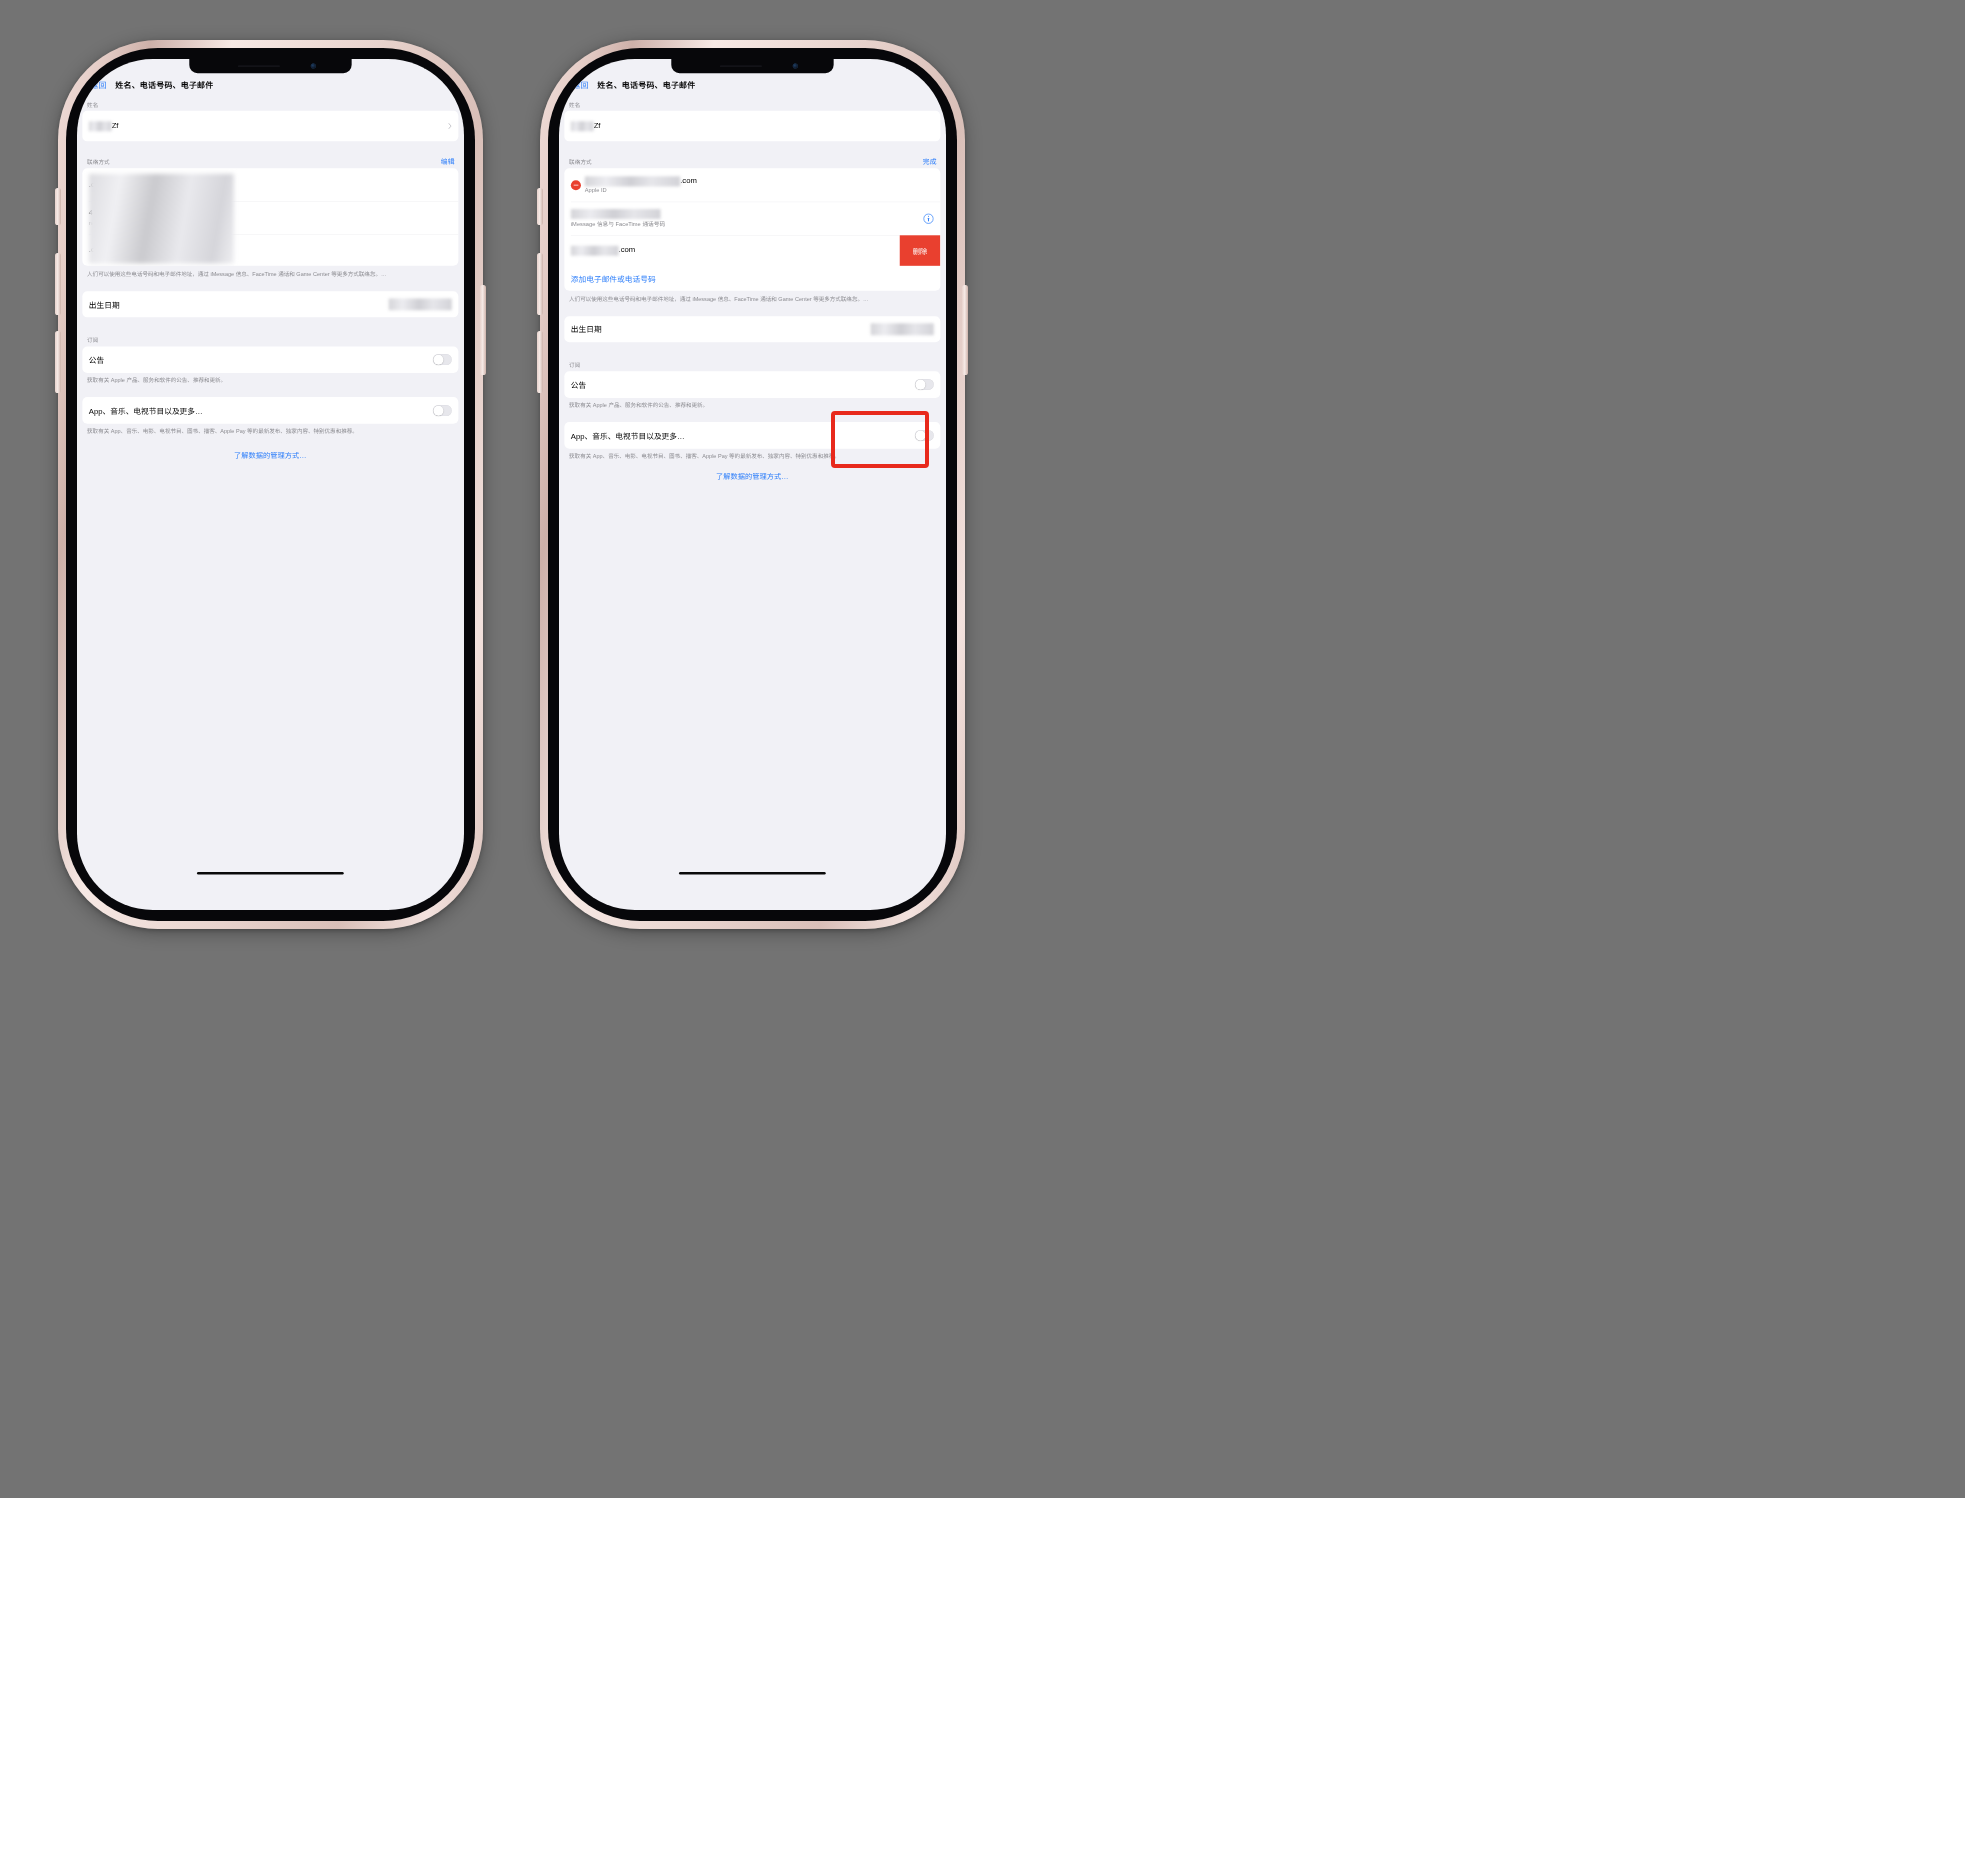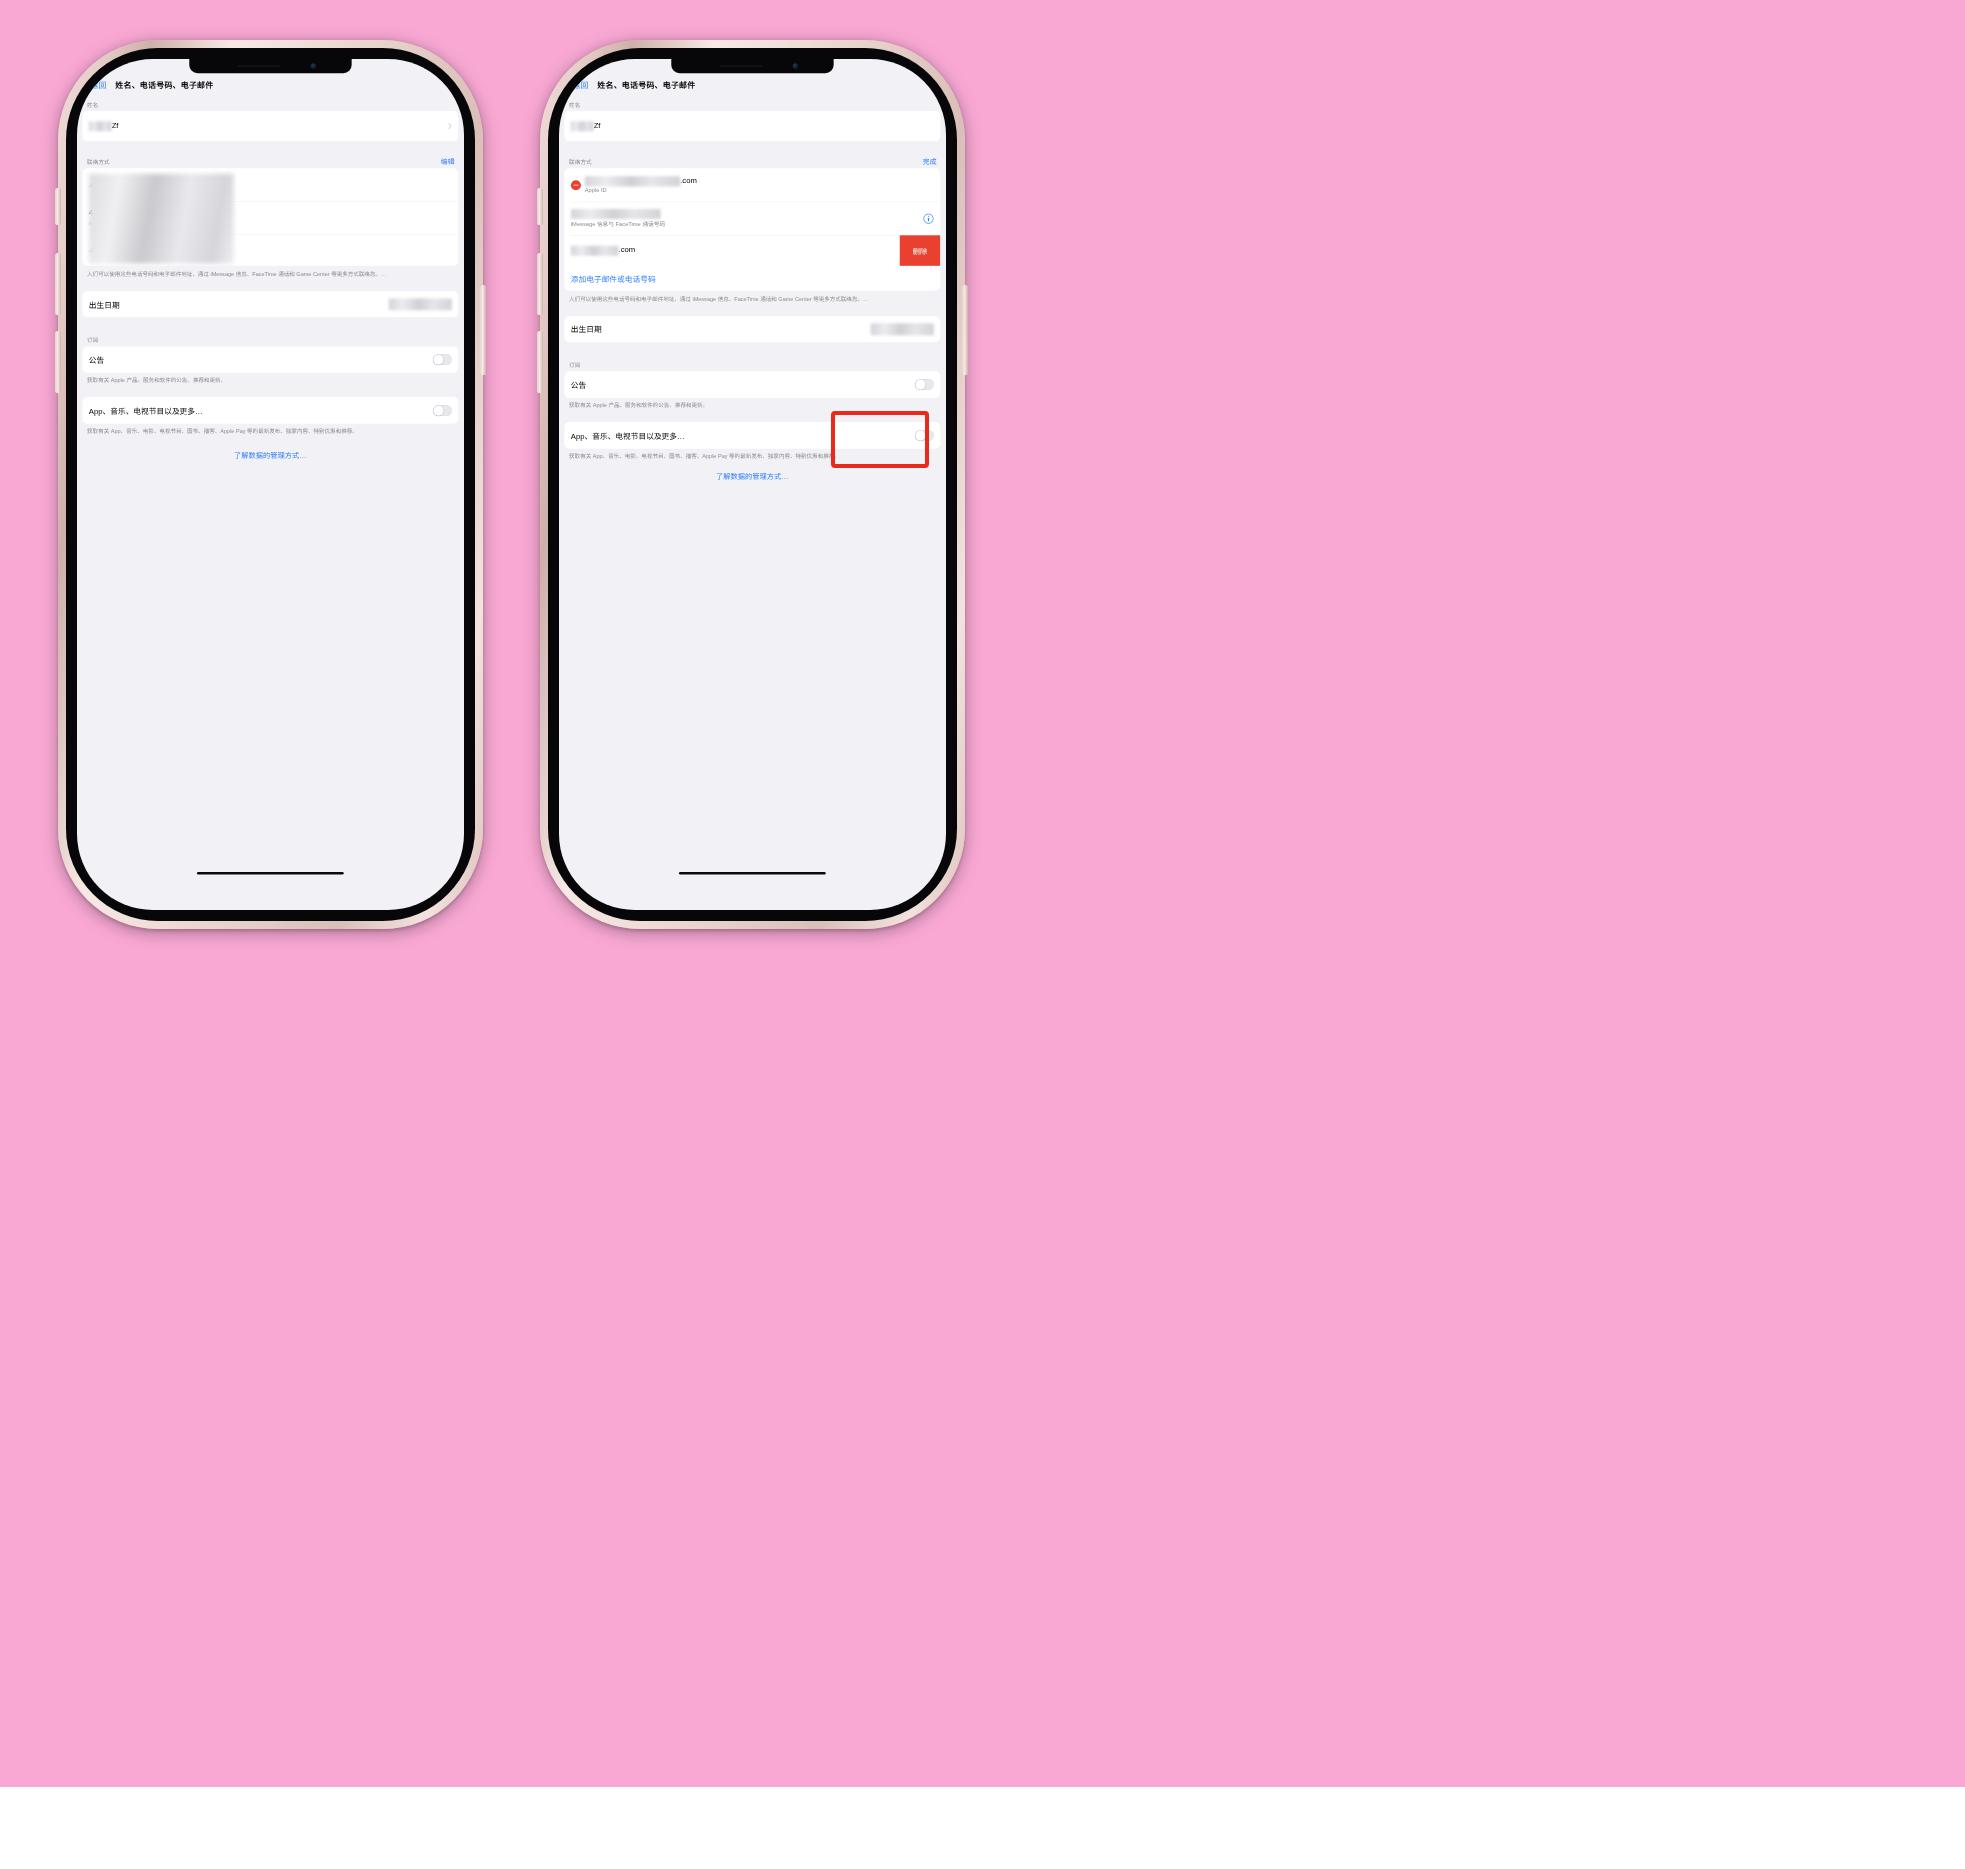--- a/index.html
+++ b/index.html
@@ -2,21 +2,21 @@
 <html lang="zh-CN" style="font-size:10.3px"><head>
 <meta charset="utf-8">
 <style>
   * { box-sizing: border-box; margin: 0; padding: 0; }
   html, body {
     width: 1965px; height: 1869px;
     background: #ffffff;
     font-family: "Liberation Sans", "DejaVu Sans", sans-serif;
     overflow: hidden;
   }
-  .stage { position: relative; width: 1965px; height: 1787px; background:#f9a8d4; }
+  .stage { position: relative; width: 1965px; height: 1498px; background:#737373; }
 
   
   .phone { position: absolute; }
   .phone-frame {
     position: absolute; inset: 0;
     border-radius: 100px;
     background: linear-gradient(100deg,#f0ddd9 0%,#e5cdc7 8%,#cdb0a9 16%,#f7e9e5 30%,#e8d3cd 55%,#d9bfb8 75%,#f3e2de 90%,#dcc3bc 100%);
     box-shadow: 0 3.9px 17px rgba(0,0,0,.30), 0 1.3px 3.9px rgba(0,0,0,.18);
   }
   .phone-bezel {

